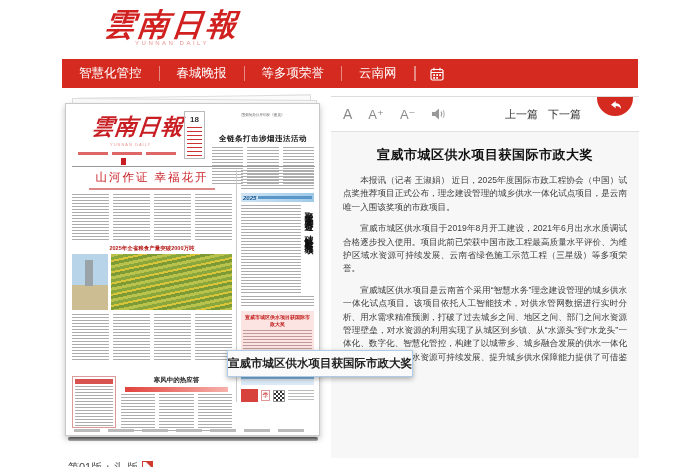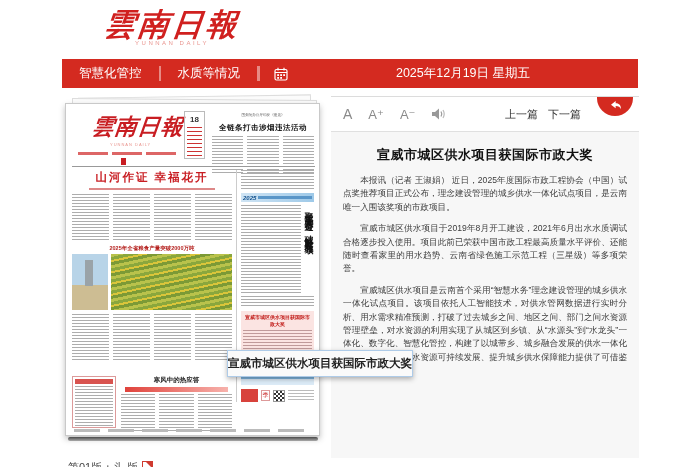--- a/index.html
+++ b/index.html
@@ -31,26 +31,26 @@
 
   .mast-logo { position:absolute; left:26px; top:8px; font-family:"DejaVu Serif",serif; font-style:italic; font-weight:bold; font-size:22px; color:#c81d22; letter-spacing:1px; transform:skewX(-6deg); }
   .mast-en { position:absolute; left:44px; top:38px; font-size:4px; color:#e9958f; letter-spacing:1px; }
   .mast-tags { position:absolute; left:12px; top:48px; width:98px; height:4px; display:flex; gap:4px; }
   .mast-tags div { flex:1; background:#d66; height:3px; }
   .mast-flag { position:absolute; left:55px; top:54px; width:5px; height:7px; background:#c81d22; }
   .datebox { position:absolute; left:118px; top:7px; width:21px; height:48px; border:1px solid #bbb; font-size:8px; font-weight:bold; text-align:center; color:#333; padding-top:3px; }
   .datebox .dlines { margin:3px 2px 0; height:32px; background:repeating-linear-gradient(to bottom,#c33 0,#c33 1px,transparent 1px,transparent 4px); }
   .tophead { position:absolute; left:146px; top:8px; width:102px; text-align:center; }
   .tophead .small { font-size:4px; color:#555; transform:scale(.9); }
-  .tophead .big { font-size:7.5px; font-weight:bold; color:#111; letter-spacing:.5px; margin-top:6px; white-space:nowrap; }
+  .tophead .big { font-size:7.5px; font-weight:bold; color:#111; letter-spacing:.5px; margin-top:17px; white-space:nowrap; }
   .tophead .cols { height:38px; margin-top:3px; }
   .mast-div { position:absolute; left:6px; top:62px; width:243px; height:1px; background:#999; }
 
   .main-left { position:absolute; left:6px; top:66px; width:160px; }
-  .lead-head { font-size:11.5px; font-weight:bold; color:#c81d22; text-align:center; letter-spacing:2px; white-space:nowrap; }
+  .lead-head { font-size:11.5px; font-weight:normal; color:#c81d22; text-align:center; letter-spacing:2px; white-space:nowrap; }
   .lead-sub { width:126px; height:2px; background:#d88; margin:3px auto 4px; }
   .main-left .cols.c1 { height:48px; }
   .photo-head { font-size:5.5px; font-weight:bold; color:#b5221f; text-align:center; margin:3px 0 2px; white-space:nowrap; }
   .photo-row { display:flex; gap:3px; height:56px; }
   .photo-mini { width:36px; background:linear-gradient(to bottom,#b8d4e8 0 55%,#cdbd93 55% 100%); position:relative; }
   .photo-mini::after { content:""; position:absolute; left:13px; top:6px; width:8px; height:26px; background:#9aa3a8; }
   .photo-terrace { flex:1; background:repeating-linear-gradient(168deg,#b9c24b 0 3px,#8aa73d 3px 6px,#d9c53a 6px 8px,#7c9a36 8px 11px); }
   .main-left .cols.c2 { height:46px; margin-top:4px; }
   .bottom-row { position:absolute; left:6px; top:272px; width:160px; display:flex; gap:5px; }
   .mini-box { width:44px; height:52px; border:1px solid #dc9a9a; padding:2px; }
@@ -114,39 +114,40 @@
   <header class="site-header">
     <div class="logo">
       <div class="logo-zh">雲南日報</div>
       <div class="logo-en">YUNNAN DAILY</div>
     </div>
   </header>
 
   <nav class="topnav">
     <a class="nav-item">智慧化管控</a>
     <span class="nav-sep"></span>
-    <span class="nav-sep"></span>
-    <a class="nav-item">水质等情况</a>
-    <span class="nav-sep"></span>
+    <a class="nav-item">春城晚报</a>
+    <span class="nav-sep"></span>
+    <a class="nav-item">等多项荣誉</a>
+    <span class="nav-sep"></span>
+    <a class="nav-item">云南网</a>
     <span class="nav-sep"></span>
     <span class="nav-sep"></span>
     <span class="cal-cell">
       <svg width="14" height="14" viewBox="0 0 14 14">
         <rect x="1" y="2.5" width="12" height="10.5" rx="1.5" fill="none" stroke="#fff" stroke-width="1.2"></rect>
         <line x1="4" y1="0.8" x2="4" y2="3.5" stroke="#fff" stroke-width="1.2"></line>
         <line x1="10" y1="0.8" x2="10" y2="3.5" stroke="#fff" stroke-width="1.2"></line>
         <line x1="1" y1="5.5" x2="13" y2="5.5" stroke="#fff" stroke-width="1"></line>
         <rect x="3.2" y="7.2" width="1.8" height="1.8" fill="#fff"></rect>
         <rect x="6.2" y="7.2" width="1.8" height="1.8" fill="#fff"></rect>
         <rect x="9.2" y="7.2" width="1.8" height="1.8" fill="#fff"></rect>
         <rect x="3.2" y="10" width="1.8" height="1.8" fill="#fff"></rect>
         <rect x="6.2" y="10" width="1.8" height="1.8" fill="#fff"></rect>
       </svg>
     </span>
-    <div class="nav-date">2025年12月19日 星期五</div>
   </nav>
 
   <section class="left-col">
     <div class="pstack s1"></div>
     <div class="pstack s2"></div>
 
     <div class="psheet">
       <div class="mast-logo">雲南日報</div>
       <div class="mast-en">YUNNAN DAILY</div>
       <div class="mast-tags">
@@ -264,20 +265,20 @@
       </span>
       <span class="back-btn">
         <svg width="16" height="16" viewBox="0 0 24 24">
           <path d="M13 6 L6 11.5 L13 17 V13.4 C17.2 13.4 19.6 15.2 21 18.2 C21 11.6 17.4 9.4 13 9.4 Z" fill="#fff"></path>
         </svg>
       </span>
     </div>
     <div class="article-body">
       <h1 class="article-title">宣威市城区供水项目获国际市政大奖</h1>
       <p>本报讯（记者 王淑娟） 近日，2025年度国际市政工程协会（中国）试点奖推荐项目正式公布，理念建设管理的城乡供水一体化试点项目，是云南唯一入围该奖项的市政项目。</p>
-      <p>宣威市城区供水项目于2019年8月开工建设，2021年6月出水水质调试合格逐步投入使用。项目此前已荣获中国市政工程最高质量水平评价、还能随时查看家里的用水趋势、云南省绿色施工示范工程（三星级）等多项荣誉。</p>
+      <p>宣威市城区供水项目于2019年8月开工建设，2021年6月出水水质调试合格逐步投入使用。项目此前已荣获中国市政工程最高质量水平评价、为维护区域水资源可持续发展、云南省绿色施工示范工程（三星级）等多项荣誉。</p>
       <p>宣威城区供水项目是云南首个采用“智慧水务”理念建设管理的城乡供水一体化试点项目。该项目依托人工智能技术，对供水管网数据进行实时分析、用水需求精准预测，打破了过去城乡之间、地区之间、部门之间水资源管理壁垒，对水资源的利用实现了从城区到乡镇、从“水源头”到“水龙头”一体化、数字化、智慧化管控，构建了以城带乡、城乡融合发展的供水一体化模式，为维护区域水资源可持续发展、提升城乡供水保障能力提供了可借鉴的实践样本。</p>
     </div>
   </section>
 
   <div class="tooltip">宣威市城区供水项目获国际市政大奖</div>
 
 </div>
 
 </body></html>

